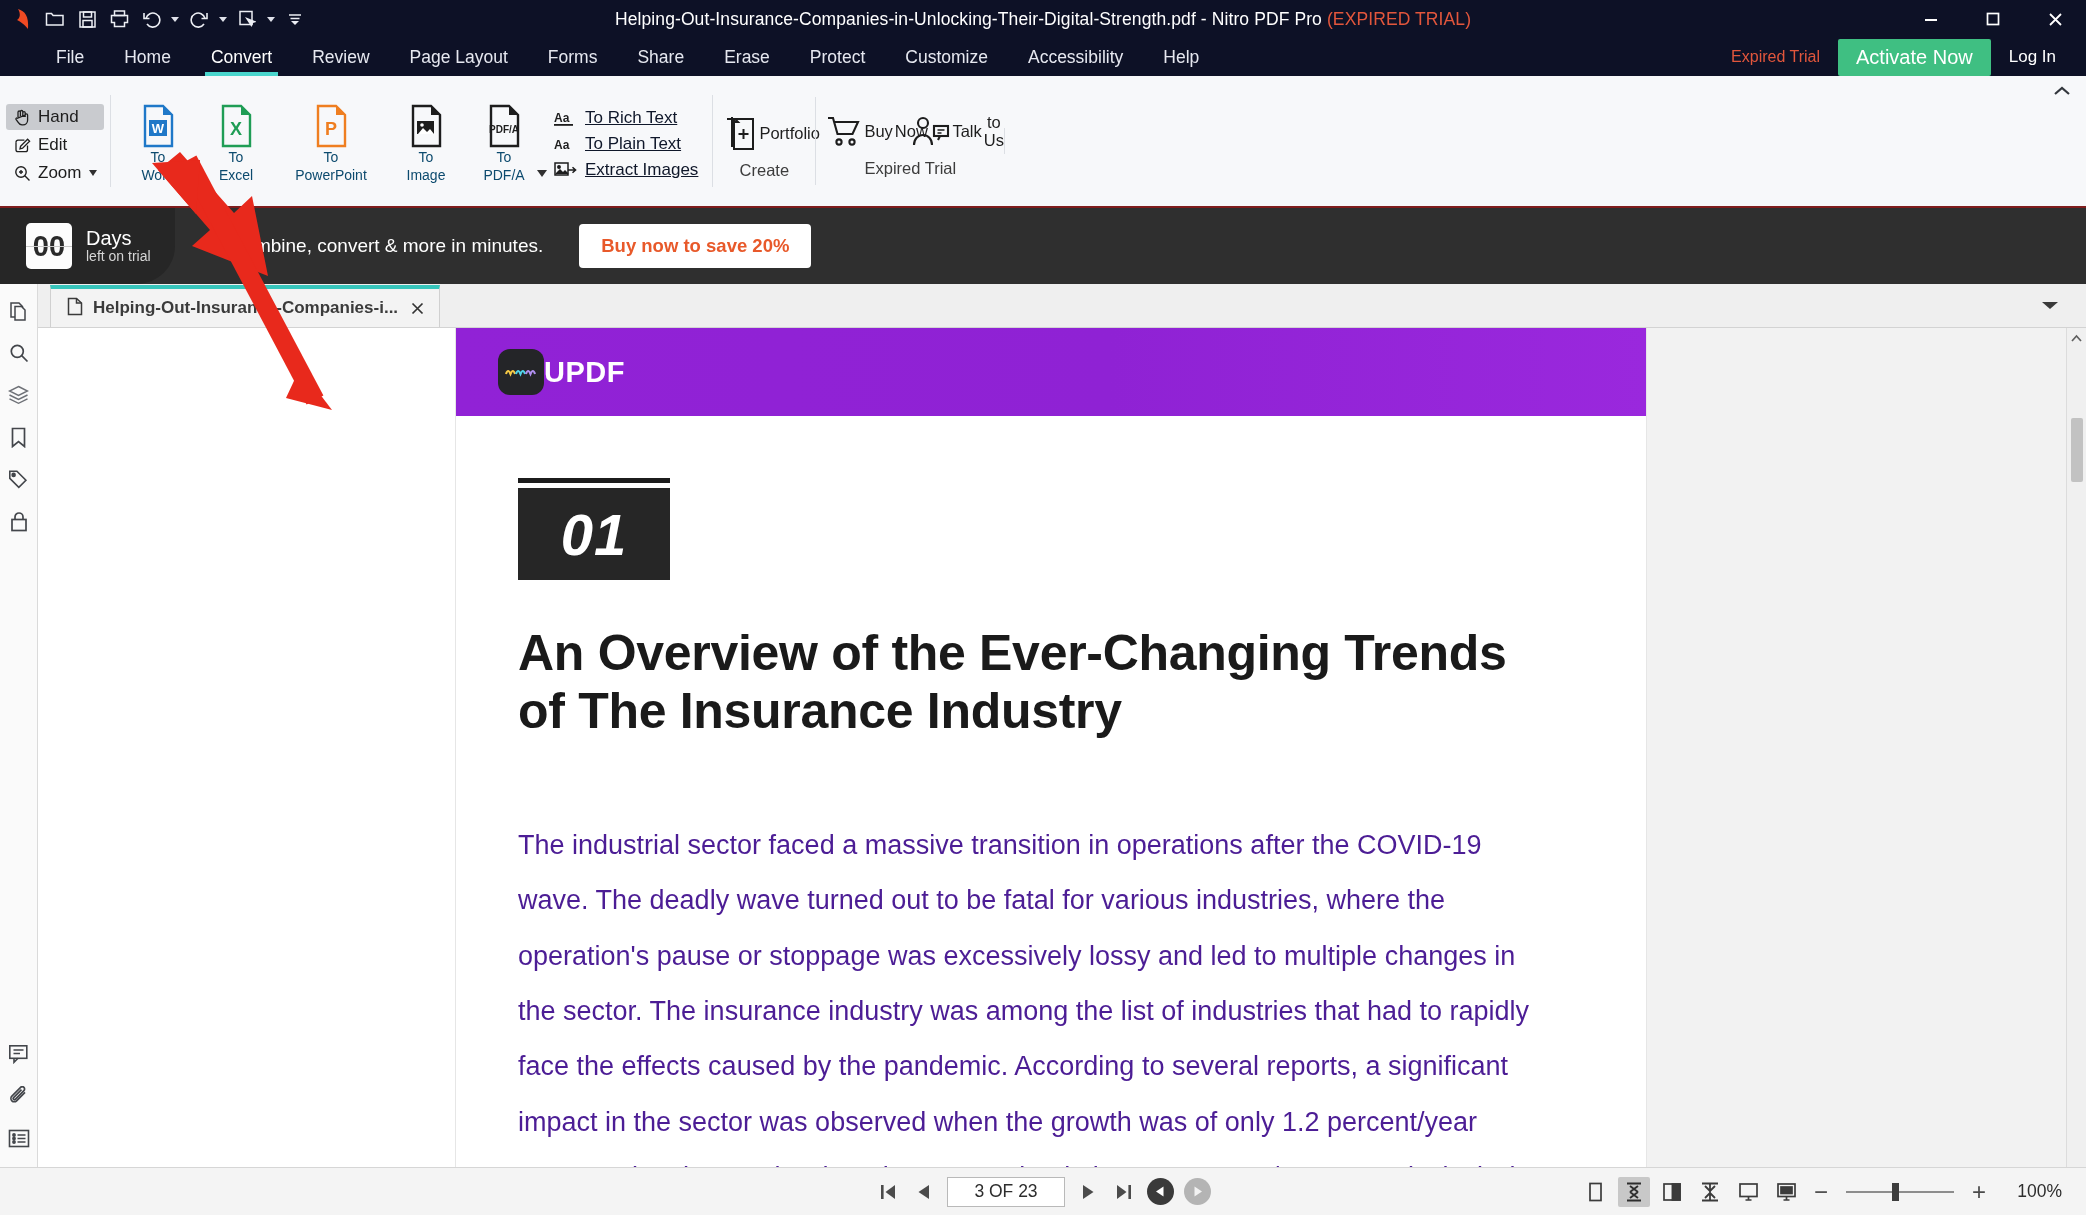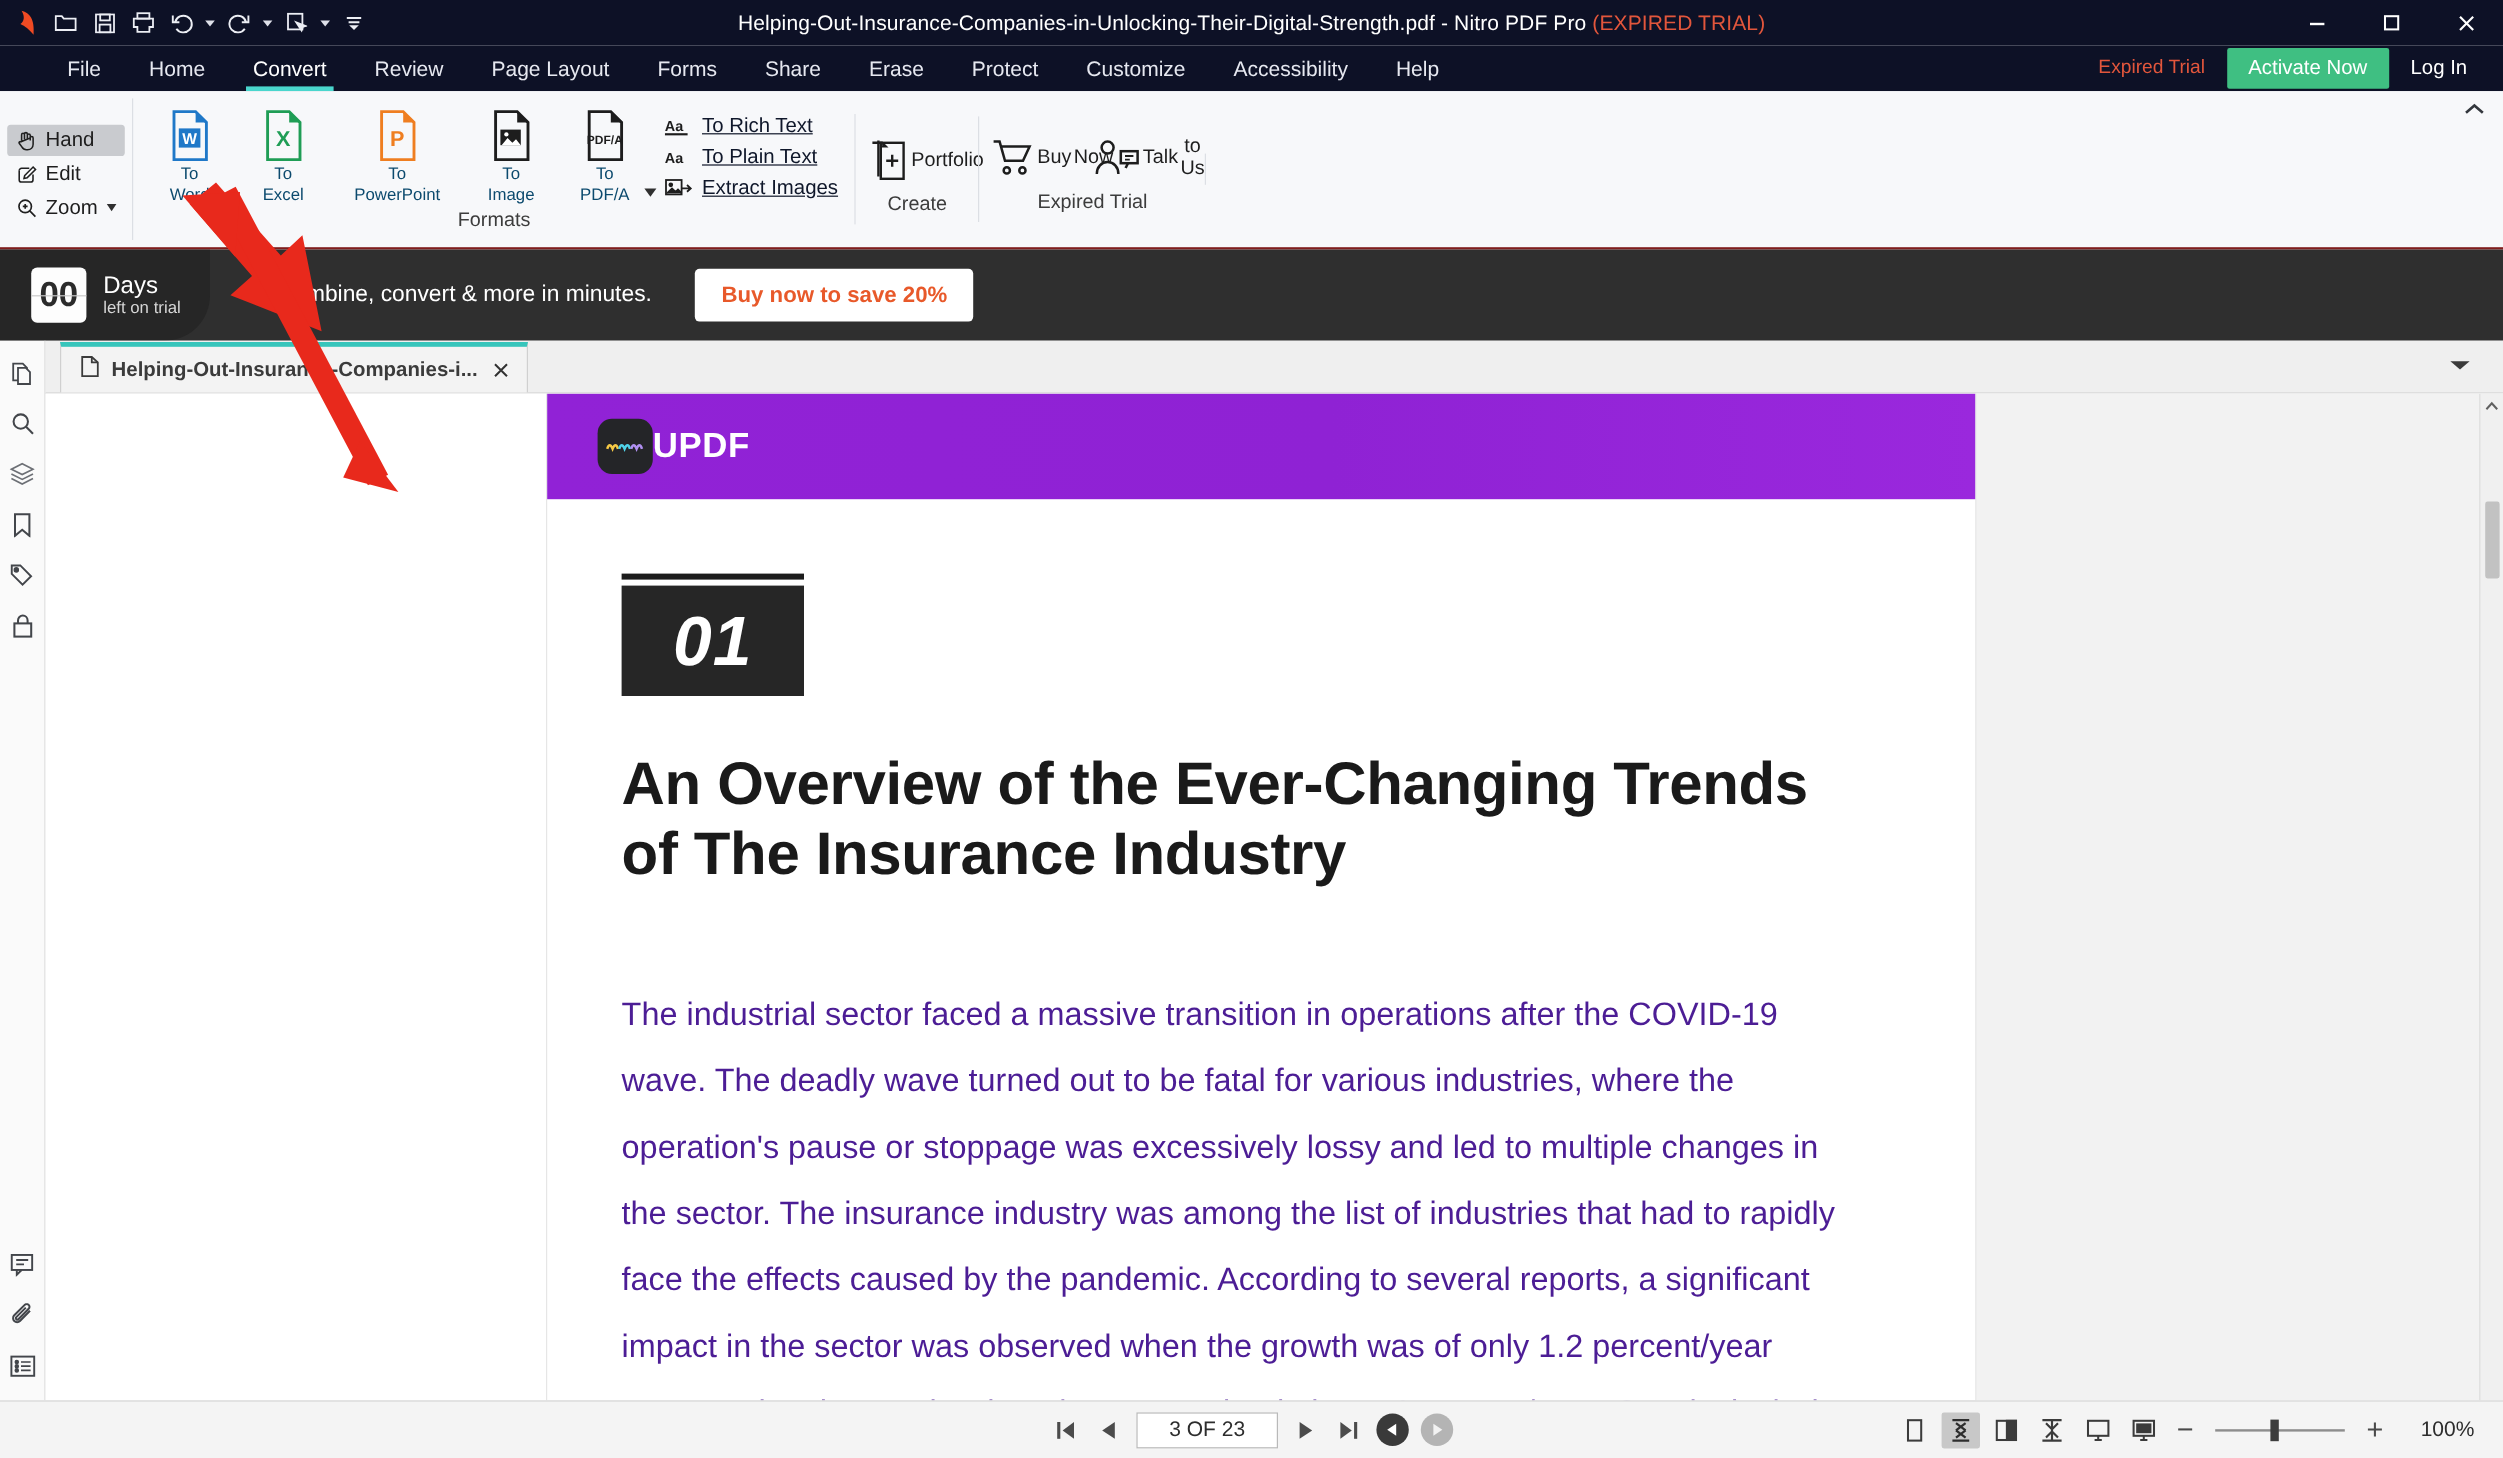--- a/index.html
+++ b/index.html
@@ -43,21 +43,21 @@
     padding: 0 20px; display: flex; align-items: center; justify-content: center;
     font-size: 17.5px; color: #e6e8f0; position: relative; white-space: nowrap;
   }
   .menu-item.active { color: #ffffff; }
   .menu-item.active::after {
     content: ""; position: absolute; left: 14px; right: 14px; bottom: 0; height: 4px; background: #4ad6cd;
   }
   .menu-right { margin-left: auto; display: flex; align-items: center; gap: 18px; padding-right: 30px; }
   .expired-trial-lbl { color: #e2563c; font-size: 16px; }
   .activate-btn {
-    background: #3fbf82; color: #ffffff; font-size: 17px;
+    background: #3fbf82; color: #ffffff; font-size: 20px;
     padding: 7px 18px; border: 0; border-radius: 2px; cursor: pointer;
     font-family: "Liberation Sans", sans-serif;
   }
   .login-lbl { color: #ffffff; font-size: 17px; }
 
   
   .ribbon {
     height: 132px; background: #f7f8fa; display: flex; align-items: center;
     border-bottom: 2px solid #7f1d1d; flex: 0 0 132px; position: relative;
   }
@@ -456,21 +456,20 @@
                   <rect x="1" y="2" width="13" height="12"></rect>
                   <circle cx="5" cy="6" r="1.2" fill="#1d1d1d"></circle>
                   <path d="M2 13l4-4 3 3 2-2 3 3" fill="#1d1d1d"></path>
                   <path d="M14 9h7M18.5 6.2L21.6 9l-3.1 2.8"></path>
                 </svg>
             </span>
             <span>Extract Images</span>
           </div>
         </div>
       </div>
-      <div class="group-label">Formats</div>
     </div>
 
     <div class="ribbon-group">
       <div class="group-body" style="padding-top:12px;">
         <div class="big-btn">
           <span class="ico">
             <svg width="34" height="38" viewBox="0 0 34 38" fill="none" stroke="#1d1d1d" stroke-width="2">
                 <path d="M4 4h8l3 3h-4"></path>
                 <path d="M9 2v30"></path>
                 <rect x="11" y="4" width="19" height="30"></rect>

